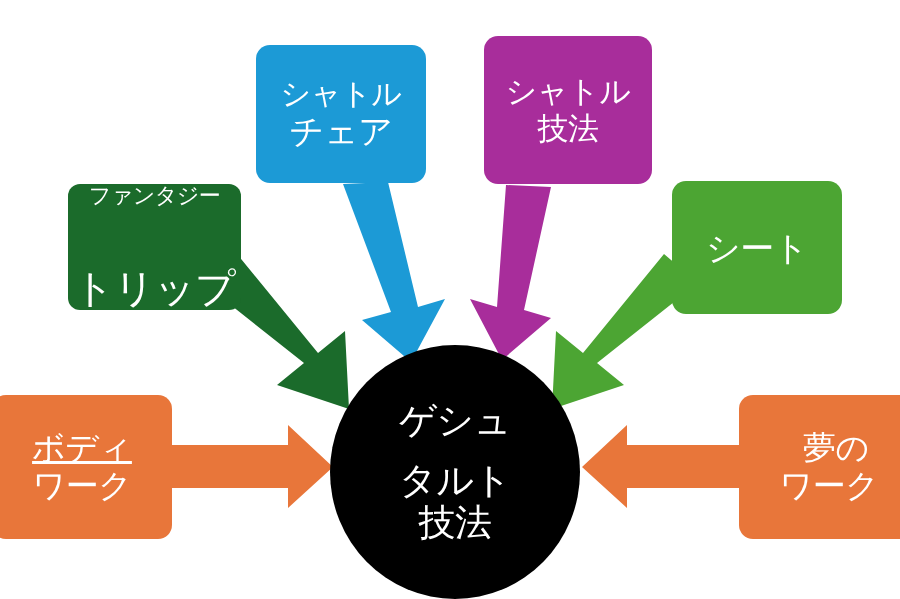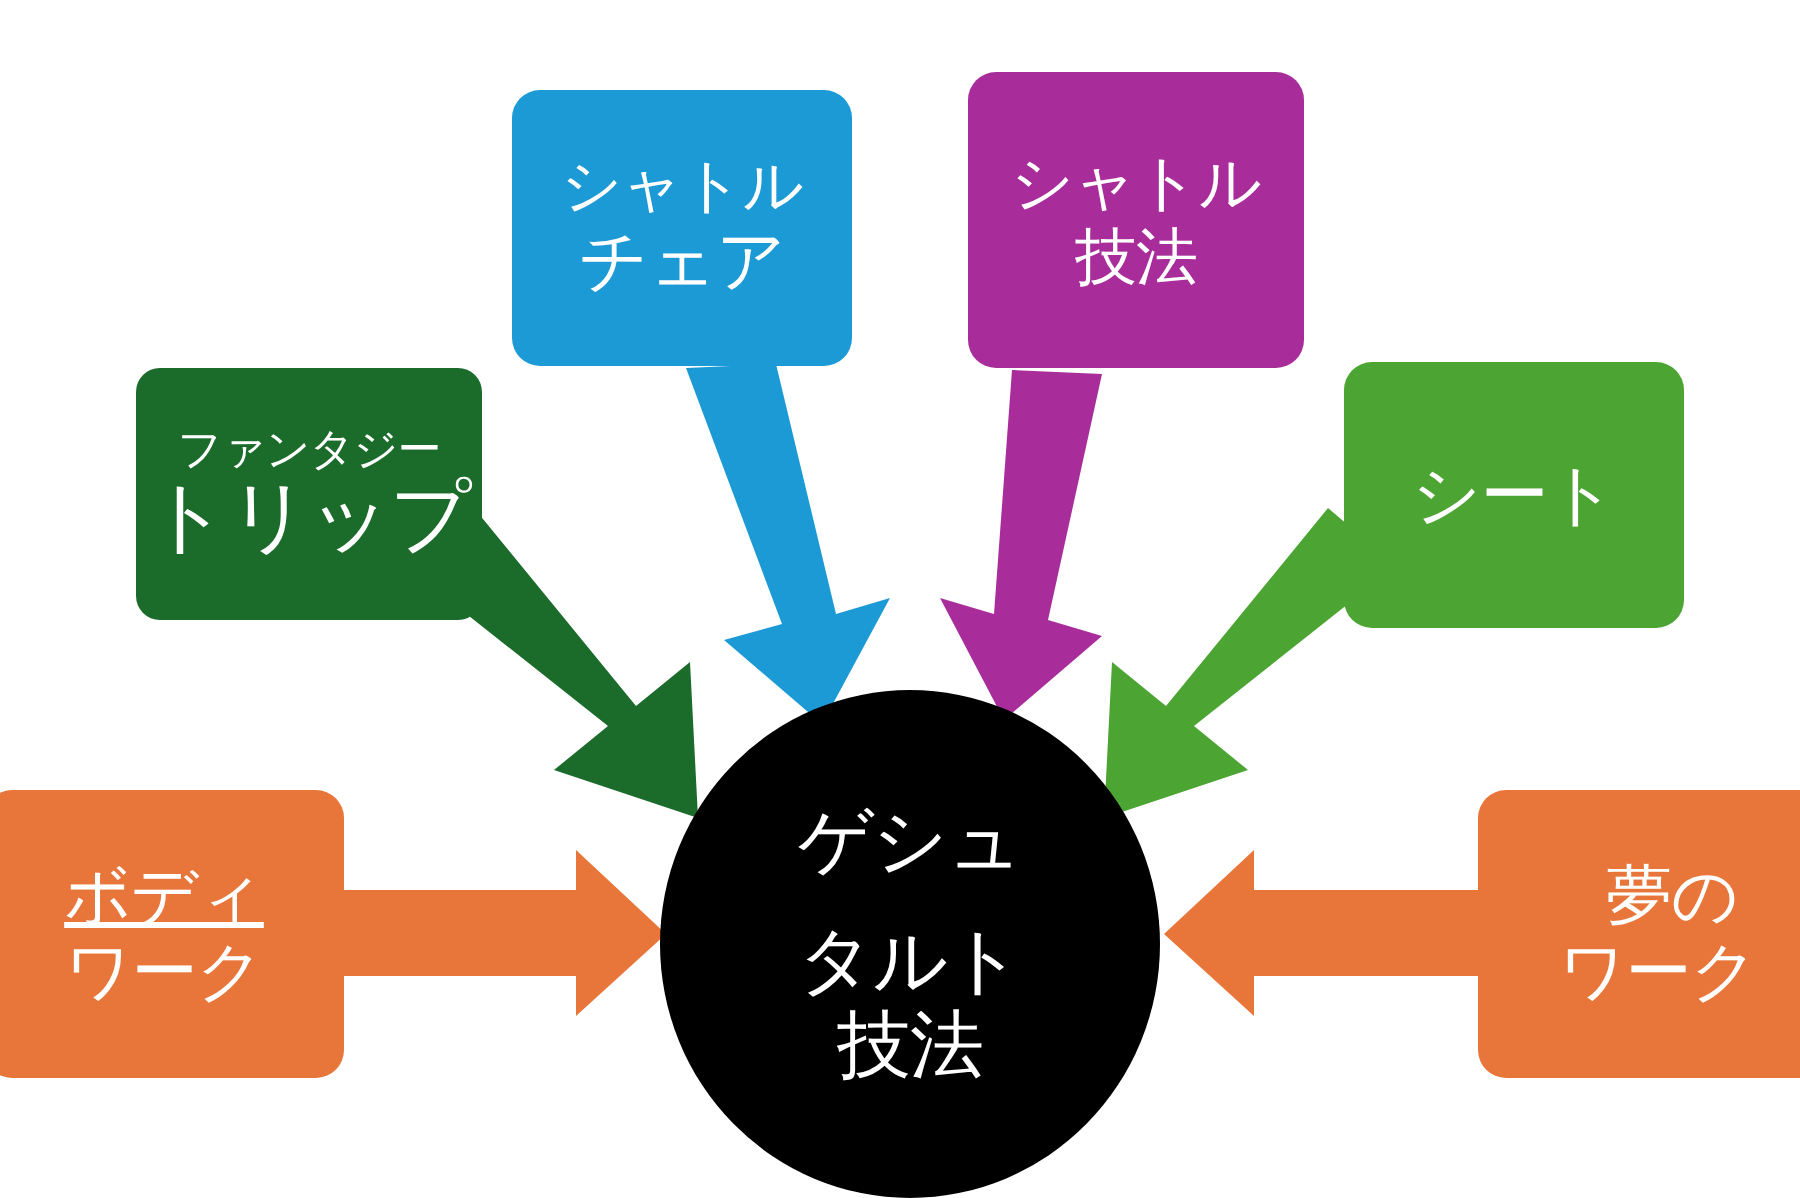--- a/index.html
+++ b/index.html
@@ -56,20 +56,21 @@
     background: #A82D9B;
     border-radius: 14px;
   }
   #node-shuttle .l1 { font-size: 31px; }
   #node-shuttle .l2 { font-size: 31px; margin-top: 4px; }
 
   #node-fantasy-trip {
     left: 68px; top: 184px; width: 173px; height: 126px;
     background: #1B6B2B;
     border-radius: 12px;
+    justify-content: space-between;
   }
   #node-fantasy-trip .l1 { font-size: 22px; }
   #node-fantasy-trip .l2 { font-size: 40px; margin-top: 1px; }
 
   #node-hot-seat {
     left: 672px; top: 181px; width: 170px; height: 133px;
     background: #4CA533;
     border-radius: 14px;
   }
   #node-hot-seat .l1 { font-size: 34px; }

